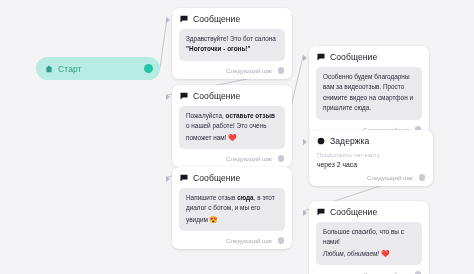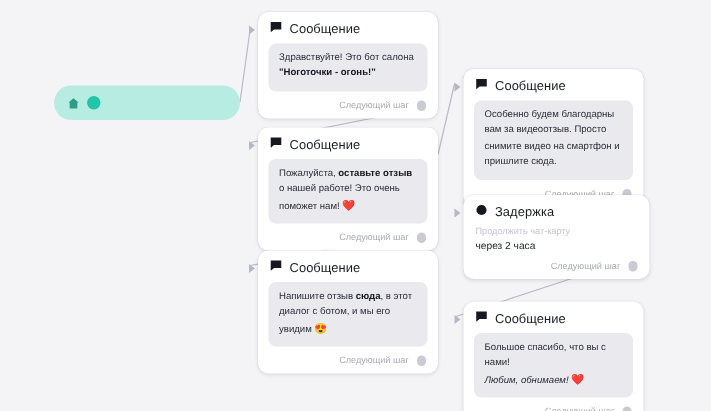--- a/index.html
+++ b/index.html
@@ -79,20 +79,21 @@
     border-radius: 7px;
     box-shadow: 0 1px 3px rgba(22,24,40,0.10), 0 0 0 0.5px rgba(30,32,50,0.04);
     z-index: 2;
     box-sizing: border-box;
     padding: 6px 7px 5px 7px;
     display: flex;
     flex-direction: column;
   }
   .card-header {
     display: flex;
+    align-items: center;
     margin-bottom: 5px;
     padding-left: 1px;
   }
   .card-type-icon {
     width: 8px;
     height: 8px;
     margin-right: 5px;
     flex: 0 0 auto;
     display: block;
     color: #16181f;
@@ -181,20 +182,21 @@
       <path d="M292 152 L167 177"></path>
       <path d="M292 103 L303 56"></path>
       <path d="M429 170 L304 211"></path>
     </g>
   </svg>
 
   <div class="start-node">
     <svg class="start-icon" viewBox="0 0 10 10" fill="currentColor">
       <path d="M5 0.6 L9.2 4.2 L8.2 4.2 L8.2 9.2 L1.8 9.2 L1.8 4.2 L0.8 4.2 Z"></path>
     </svg>
+    <span class="start-label">Старт</span>
     <span class="start-port"></span>
   </div>
 
   <div class="card" id="card-greeting">
     <span class="in-port"></span>
     <div class="card-header">
       <svg class="card-type-icon" viewBox="0 0 10 10" fill="currentColor">
         <path d="M0.6 0.8 H9.4 V7.0 H3.4 L0.6 9.4 Z"></path>
       </svg>
       <span class="card-title">Сообщение</span>

